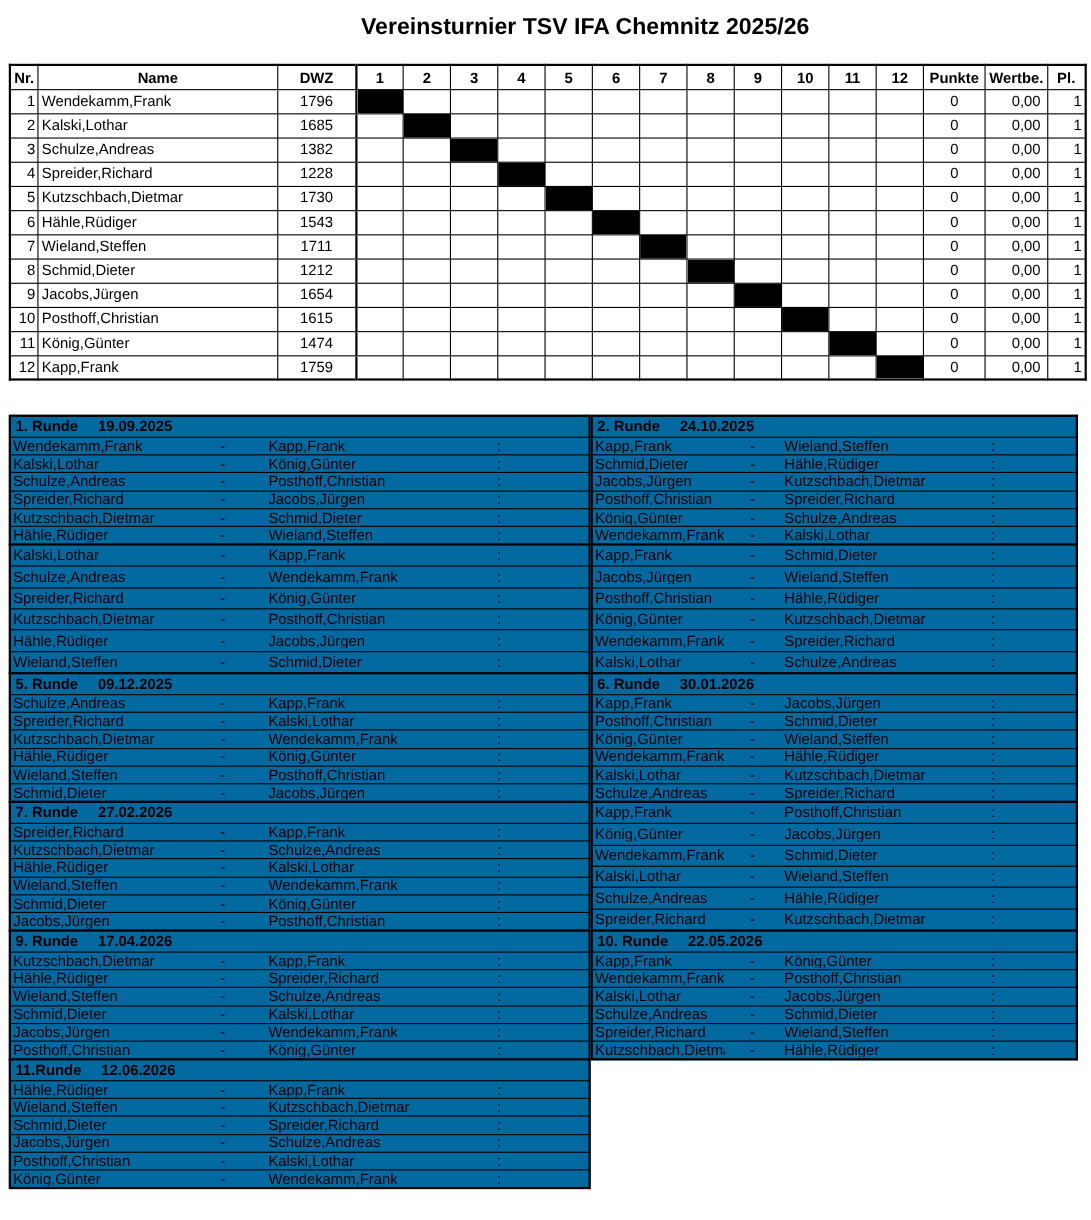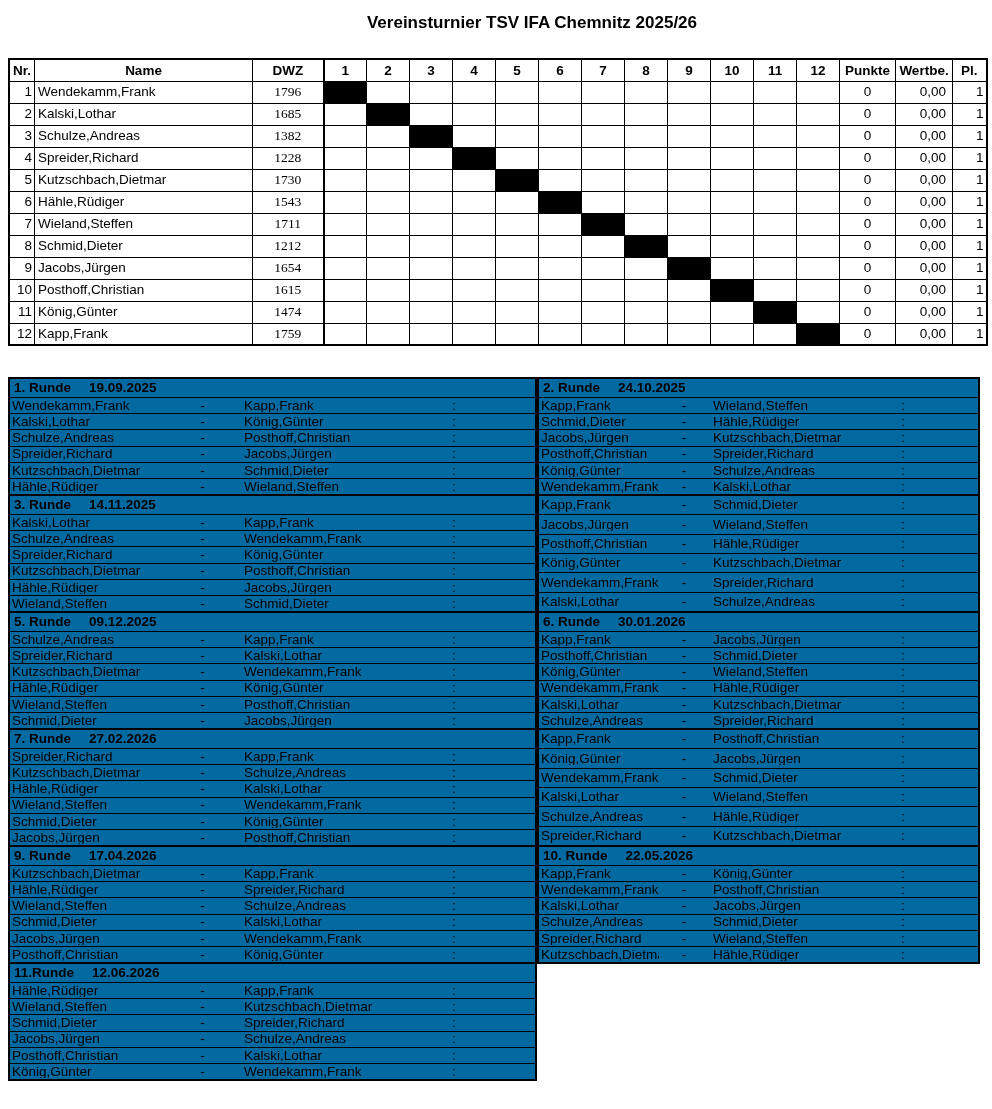--- a/index.html
+++ b/index.html
@@ -6,41 +6,41 @@
   body {
     width:992px; height:1109px; position:relative;
     background:#ffffff; color:#000;
     font-family:"Liberation Sans", sans-serif;
   }
 
   
   .title {
     position:absolute; top:13px; left:0; width:992px;
     box-sizing:border-box; padding-left:72px;
-    text-align:center; font-weight:bold; font-size:17px;
+    text-align:center; font-weight:bold; font-size:21px;
     white-space:nowrap;
   }
 
   
   #standings { position:absolute; top:58px; left:8px; }
   #standings table {
     border-collapse:collapse; table-layout:fixed;
     border:2px solid #000;
     padding-left:44px;
   }
   #standings th, #standings td {
     border:1px solid #000;
     height:22px; padding:0 3px; box-sizing:border-box;
     font-size:13.5px; line-height:1;
     overflow:hidden; white-space:nowrap;
   }
   #standings th { font-weight:bold; text-align:center; }
   #standings td.c-nr   { text-align:right; padding-right:2px; }
   #standings td.c-name { text-align:left; }
-  #standings td.c-dwz  { text-align:center;font-family:Liberation Serif, serif; }
+  #standings td.c-dwz  { text-align:center; }
   #standings th.c-dwz, #standings td.c-dwz { border-right:2px solid #000;margin-left:12px; }
   #standings td.c-rnd  { }
   #standings td.diag   { background:#000; }
   #standings td.c-pts  { text-align:center; }
   #standings td.c-wtb  { text-align:right; padding-right:6px; }
   #standings td.c-pl   { text-align:right; padding-right:2px; }
 
   
   #rounds { position:absolute; top:377px; left:8px; width:972px; }
   .rcol { position:absolute; top:0; }
@@ -417,24 +417,20 @@
           <span class="p-colon">:</span>
         </div>
         <div class="pairing-row">
           <span class="p-left">Hähle,Rüdiger</span>
           <span class="p-dash">-</span>
           <span class="p-right">Wieland,Steffen</span>
           <span class="p-colon">:</span>
         </div>
       </div>
       <div class="block">
-        <div class="block-header">
-          <span class="rlabel">3. Runde</span>
-          <span class="rdate">14.11.2025</span>
-        </div>
         <div class="pairing-row">
           <span class="p-left">Kalski,Lothar</span>
           <span class="p-dash">-</span>
           <span class="p-right">Kapp,Frank</span>
           <span class="p-colon">:</span>
         </div>
         <div class="pairing-row">
           <span class="p-left">Schulze,Andreas</span>
           <span class="p-dash">-</span>
           <span class="p-right">Wendekamm,Frank</span>

